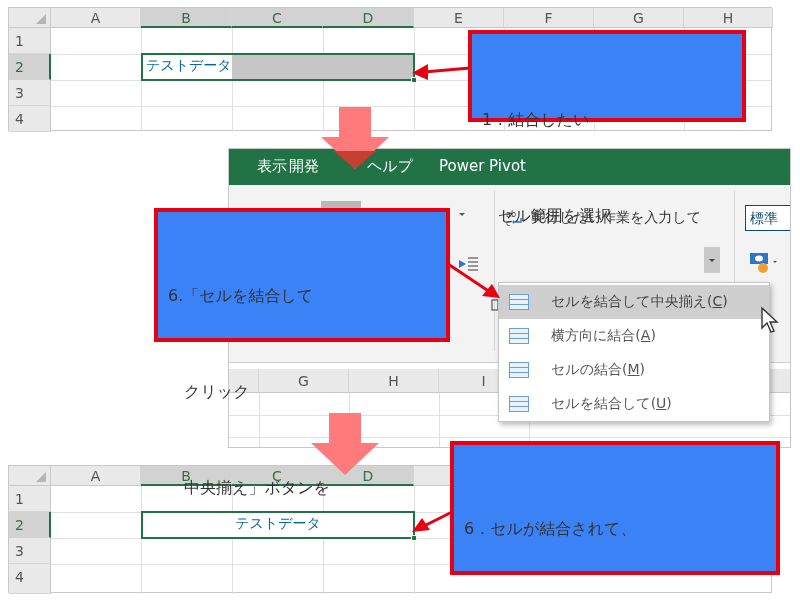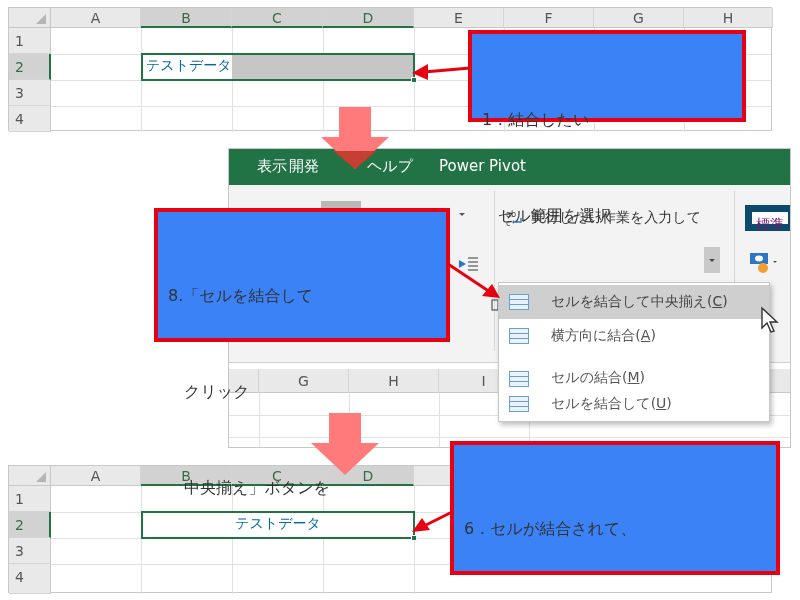--- a/index.html
+++ b/index.html
@@ -28,21 +28,21 @@
 
   
   .excel-panel { position: absolute; left: 228px; top: 148px; width: 563px; height: 300px; background: #fff; border: 1px solid #c8c8c8; overflow: hidden; }
   .ribbon-tabs { position: absolute; left: 0; top: 0; width: 100%; height: 36px; background: #217346; color: #fff; font-size: 15px; }
   .ribbon-tabs .tab { position: absolute; top: 8px; white-space: nowrap; }
   .ribbon-body { position: absolute; left: 0; top: 36px; width: 100%; height: 178px; background: #f3f3f3; border-bottom: 1px solid #d0d0d0; }
   .ribbon-body .sep { position: absolute; width: 1px; background: #d6d6d6; }
   .rb-btn { position: absolute; font-size: 14px; color: #333; white-space: nowrap; display: flex; align-items: center; gap: 6px; }
   .dd-caret { position: absolute; width: 16px; height: 26px; background: #c9c9c9; }
   .dd-caret::after { content: ""; position: absolute; left: 5px; top: 12px; border-left: 3px solid transparent; border-right: 3px solid transparent; border-top: 3px solid #444; }
-  .num-fmt { position: absolute; left: 516px; top: 56px; width: 50px; height: 26px; background: #fff; border: 7px solid #0c4a6e; font-size: 14px; padding-left: 4px; line-height: 24px; color: #701a75; }
+  .num-fmt { position: absolute; left: 516px; top: 56px; width: 50px; height: 26px; background: #fff; border: 1px solid #0c4a6e; font-size: 14px; padding-left: 4px; line-height: 24px; color: #0c4a6e; }
 
   .grid-lower { position: absolute; left: 0; top: 214px; width: 100%; height: 86px; background: #fff; }
   .grid-lower .colhdr { position: absolute; top: 6px; height: 24px; background: #e9e9e9; border-right: 1px solid #d4d4d4; border-bottom: 1px solid #c8c8c8; text-align: center; line-height: 24px; font-size: 14px; color: #555; }
   .grid-lower .hline { position: absolute; left: 0; right: 0; height: 1px; background: #e1e1e1; }
   .grid-lower .vline { position: absolute; width: 1px; background: #e1e1e1; }
 
   
   .menu { position: absolute; left: 498px; top: 282px; width: 272px; height: 140px; background: #fff; border: 1px solid #c6c6c6; box-shadow: 2px 3px 5px rgba(0,0,0,0.25); z-index: 18; }
   .menu .item { position: absolute; left: 0; width: 100%; height: 34px; display: flex; align-items: center; font-size: 14px; color: #555; }
   .menu .item.hover { background: #cfcfcf; color: #444; }
@@ -168,36 +168,36 @@
 
 <div class="menu">
   <div class="item" style="top:36px;">
     <span class="mico"></span>
     <span><span>横方向に結合(</span><span class="u">A</span><span>)</span></span>
   </div>
   <div class="item hover" style="top:2px;">
     <span class="mico"></span>
     <span><span>セルを結合して中央揃え(</span><span class="u">C</span><span>)</span></span>
   </div>
-  <div class="item" style="top:70px;align-items:flex-end;">
+  <div class="item" style="top:70px;">
     <span class="mico"></span>
     <span><span>セルの結合(</span><span class="u">M</span><span>)</span></span>
   </div>
   <div class="item" style="top:104px;">
     <span class="mico"></span>
     <span><span>セルを結合して(</span><span class="u">U</span><span>)</span></span>
   </div>
 </div>
 
 <svg class="cursor" width="20" height="28" viewBox="0 0 20 28">
   <polygon points="2,2 2,22 7,17 11,26 14,25 10,16 17,16" fill="#fff" stroke="#333" stroke-width="1.4"></polygon>
 </svg>
 
 <div class="callout" style="left:154px; top:208px; width:296px; height:134px; padding-top:4px;">
-  <div>8.「セルを結合して</div>
+  <div>6.「セルを結合して</div>
   <div>　クリック</div>
   <div>　中央揃え」ボタンを</div>
 </div>
 <svg class="arrow-red" style="left:446px; top:262px;" width="56" height="40" viewBox="0 0 56 40">
   <line x1="2" y1="2" x2="44" y2="30" stroke="#e60012" stroke-width="3"></line>
   <polygon points="54,36 36,34 46,22" fill="#e60012"></polygon>
 </svg>
 
 <svg class="down-arrow" style="left:305px; top:413px;" width="80" height="62" viewBox="0 0 80 62">
   <rect x="24" y="0" width="32" height="30" fill="#ff7b7b"></rect>

